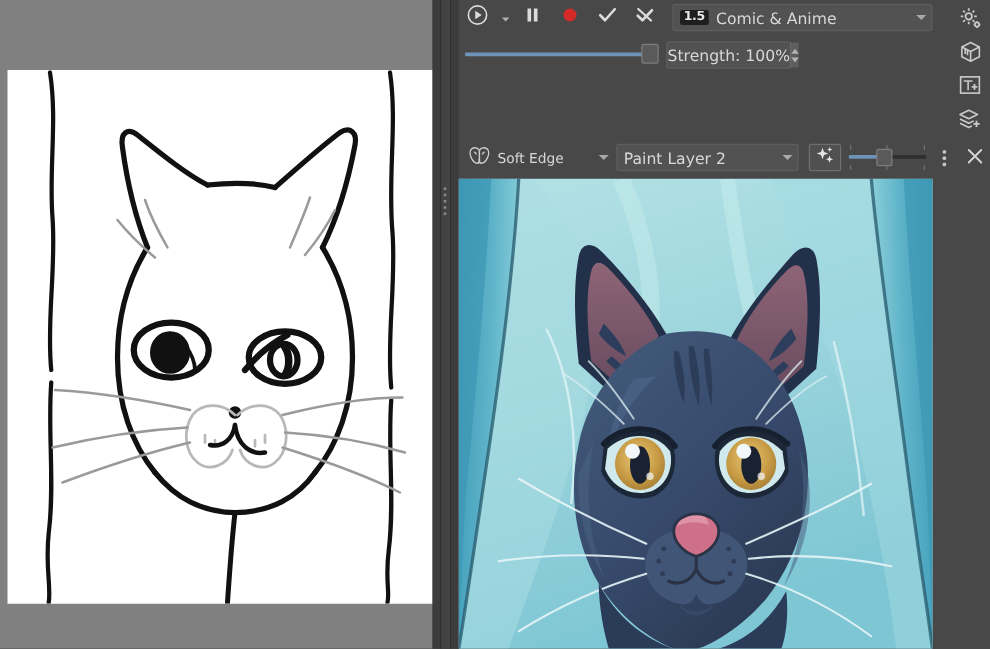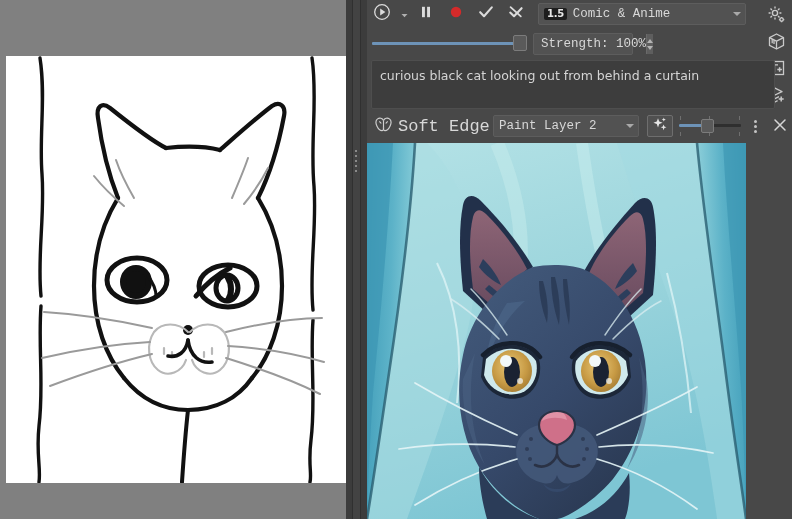--- a/index.html
+++ b/index.html
@@ -105,39 +105,39 @@
     align-items: center; justify-content: center; gap: 3px; cursor: pointer;
   }
   .spinbox .spin .up {
     width: 0; height: 0; border-left: 3.5px solid transparent;
     border-right: 3.5px solid transparent; border-bottom: 4px solid #b4b4b4;
   }
   .spinbox .spin .dn {
     width: 0; height: 0; border-left: 3.5px solid transparent;
     border-right: 3.5px solid transparent; border-top: 4px solid #b4b4b4;
   }
-  #strength-box { left: 166px; top: 3px; width: 100px; }
+  #strength-box { left: 166px; top: 3px; width: 100px; justify-content: center; }
   #seed-box { left: 274px; top: 3px; width: 135px; }
 
   
   #prompt-box {
     position: absolute; left: 4px; top: 60px; width: 404px; height: 49px;
     background: #3d3d3d; border: 1px solid #4e4e4e; border-radius: 2px;
     color: #d4d4d4; font-size: 12.5px; padding: 7px 8px; cursor: text;
     overflow: hidden; line-height: 1.35;
   }
 
   
   #row-layer {
     position: absolute; left: 0; top: 113px; width: 425px; height: 27px;
   }
   #mask-combo {
     position: absolute; left: 4px; top: 2px; width: 120px; height: 22px;
     background: transparent; border: none; display: flex; align-items: center;
-    color: #d8d8d8; font-size: 17px; cursor: pointer; gap: 6px; padding: 0 4px;
+    color: #d8d8d8; font-size: 11px; cursor: pointer; gap: 6px; padding: 0 4px;
   }
   #layer-combo {
     position: absolute; left: 126px; top: 2px; width: 146px; gap: 28px;
   }
   #ai-btn {
     position: absolute; left: 280px; top: 2px; width: 26px; height: 22px;
     background: #505050; border: 1px solid #6e6e6e; border-radius: 2px;
     display: flex; align-items: center; justify-content: center; cursor: pointer;
   }
   #opacity-slider {
@@ -172,21 +172,21 @@
     display: flex; align-items: center; justify-content: center; cursor: pointer;
   }
 
   
   #gen-image {
     position: absolute; left: 0px; top: 143px; width: 379px; height: 376px;
     overflow: hidden; background: #8ecbd6;
   }
   #gen-image svg { display: block; }
 
-  .lbl { white-space: nowrap; font-family: Liberation Mono, monospace; }
+  .lbl { white-space: nowrap; }
 </style>
 </head>
 <body>
 
 <div id="app">
 
   <div id="left-canvas">
     <div id="sketch-paper">
       <svg width="341" height="427" viewBox="0 0 341 427">
         <g fill="none" stroke="#111111" stroke-linecap="round" stroke-linejoin="round">
@@ -380,21 +380,20 @@
       </div>
       <div class="spinbox" id="strength-box">
         <span class="lbl">Strength: 100%</span>
         <span class="spin">
           <span class="up"></span>
           <span class="dn"></span>
         </span>
       </div>
     </div>
 
-    <div id="prompt-box" title="Describe your image...">curious black cat looking out from behind a curtain</div>
 
     <div id="row-layer">
       <div id="mask-combo">
         <span>
           <svg width="17" height="15" viewBox="0 0 17 15">
             <g fill="none" stroke="#cfcfcf" stroke-width="1.15">
               <path d="M8.5 3.4C7.4 1.2 4.6 0.5 2.6 1.9 0.7 3.2 0.7 6.4 2 9.2
                        c1.1 2.3 3.3 4.4 4.9 4.4 1.3 0 1.9-1.3 1.6-3.3"></path>
               <path d="M8.5 3.4c1.1-2.2 3.9-2.9 5.9-1.5 1.9 1.3 1.9 4.5 0.6 7.3
                        -1.1 2.3-3.3 4.4-4.9 4.4-1.3 0-1.9-1.3-1.6-3.3"></path>

